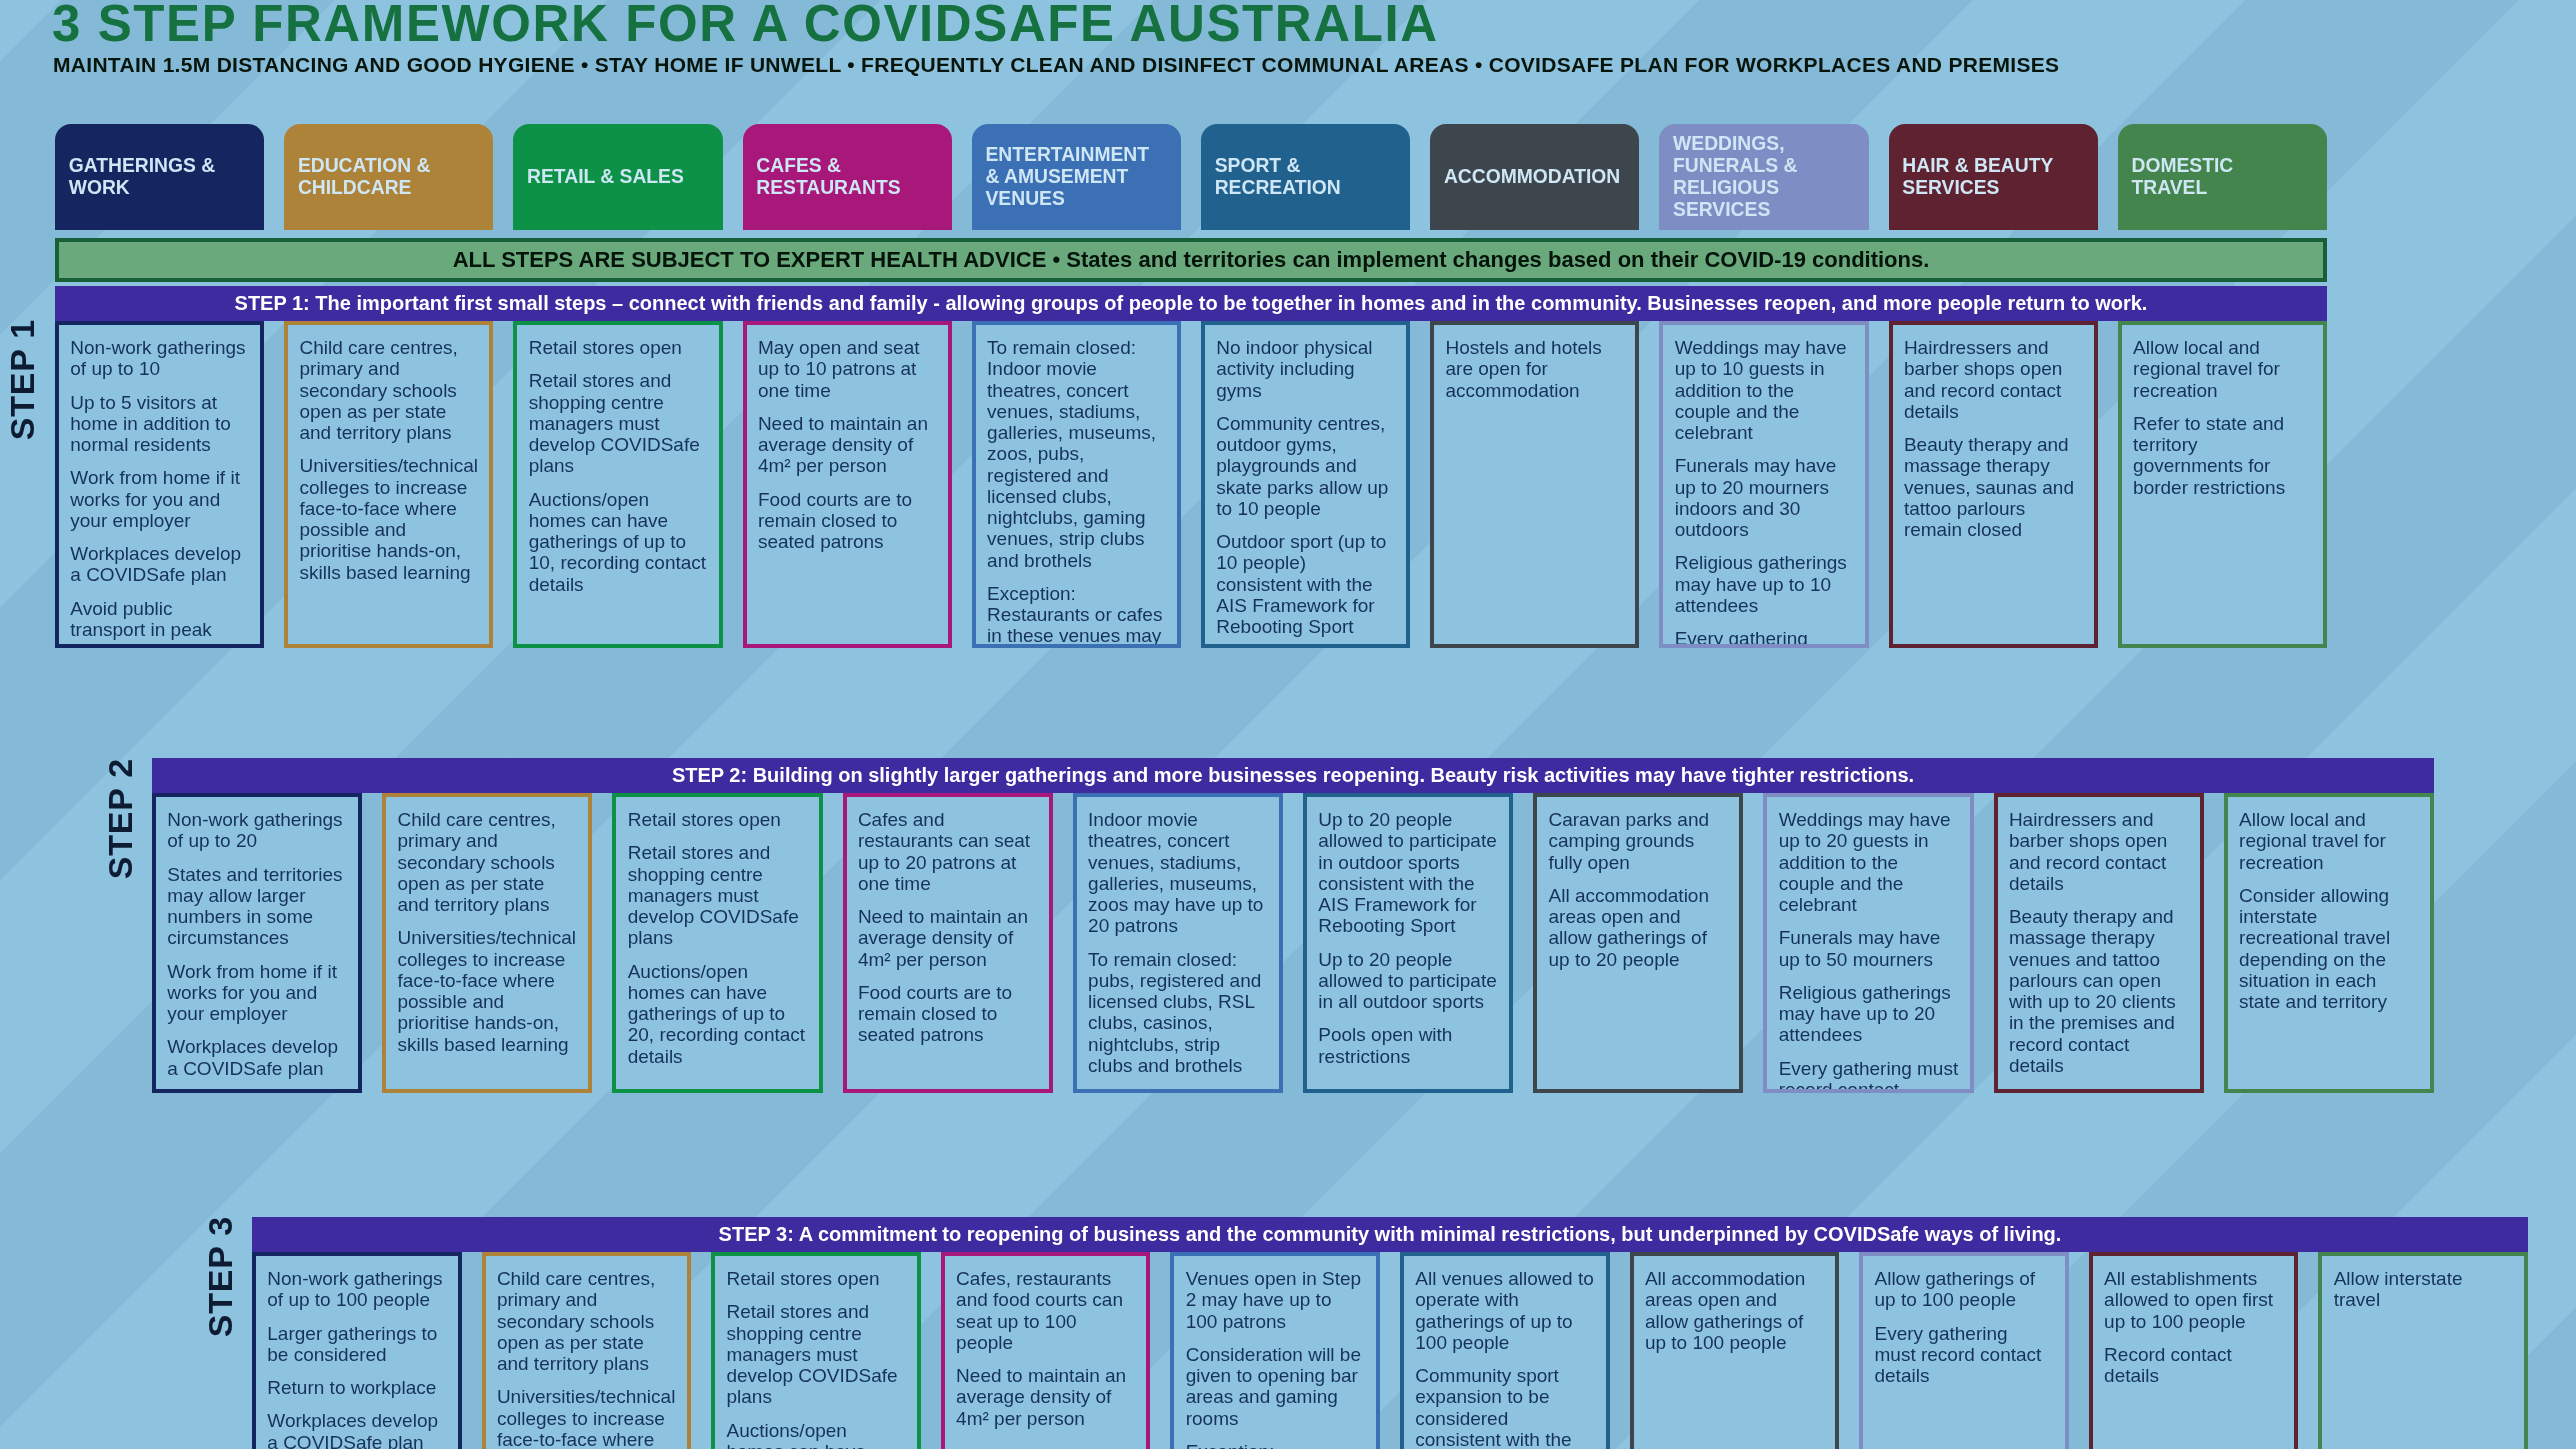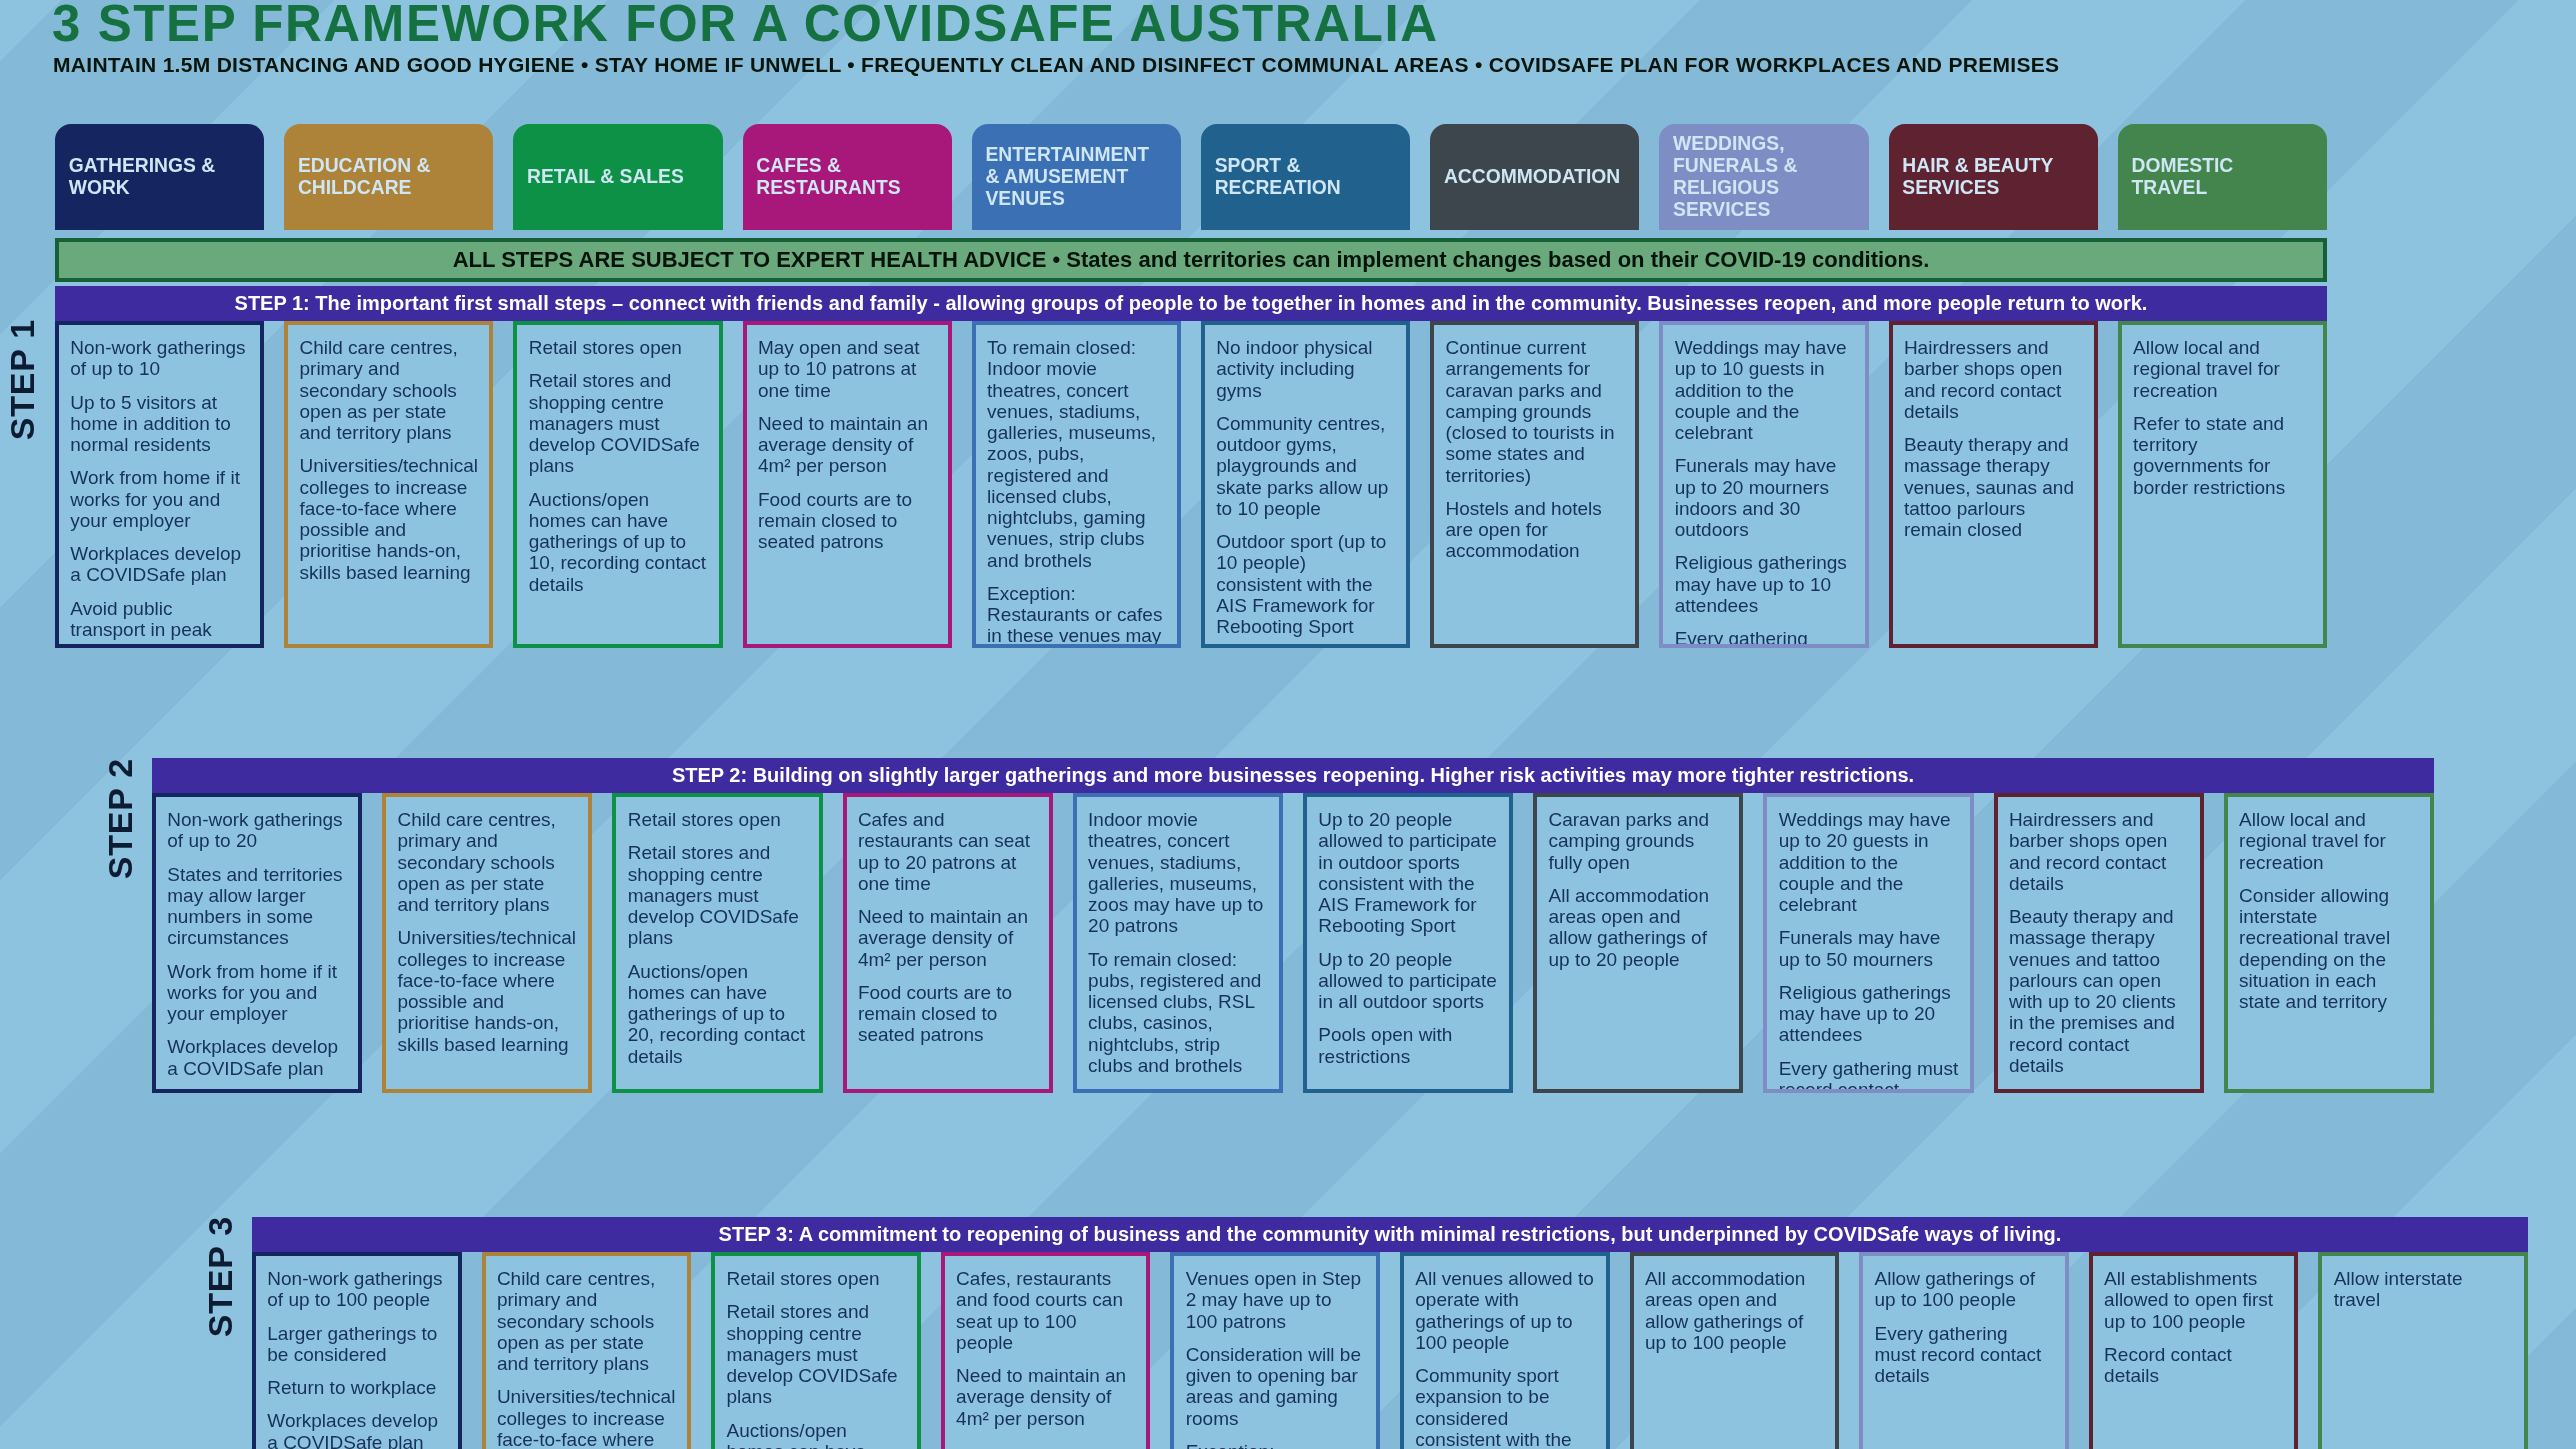--- a/index.html
+++ b/index.html
@@ -149,21 +149,20 @@
           <p>To remain closed: Indoor movie theatres, concert venues, stadiums, galleries, museums, zoos, pubs, registered and licensed clubs, nightclubs, gaming venues, strip clubs and brothels</p>
           <p>Exception: Restaurants or cafes in these venues may seat up to 10 patrons at one time</p>
         </div>
         <div class="cell" style="border-color: rgb(32, 97, 142);">
           <p>No indoor physical activity including gyms</p>
           <p>Community centres, outdoor gyms, playgrounds and skate parks allow up to 10 people</p>
           <p>Outdoor sport (up to 10 people) consistent with the AIS Framework for Rebooting Sport</p>
           <p>Pools open with restrictions</p>
         </div>
         <div class="cell" style="border-color: rgb(62, 70, 77);">
-          <p>Continue current arrangements for caravan parks and camping grounds (closed to tourists in some states and territories)</p>
           <p>Hostels and hotels are open for accommodation</p>
         </div>
         <div class="cell" style="border-color: rgb(126, 142, 196);">
           <p>Weddings may have up to 10 guests in addition to the couple and the celebrant</p>
           <p>Funerals may have up to 20 mourners indoors and 30 outdoors</p>
           <p>Religious gatherings may have up to 10 attendees</p>
           <p>Every gathering must record contact details</p>
         </div>
         <div class="cell" style="border-color: rgb(94, 34, 49);">
           <p>Hairdressers and barber shops open and record contact details</p>
@@ -171,21 +170,21 @@
         </div>
         <div class="cell" style="border-color: rgb(67, 133, 76);">
           <p>Allow local and regional travel for recreation</p>
           <p>Refer to state and territory governments for border restrictions</p>
         </div>
       </div>
   </div>
 
   <div class="step" id="step2">
     <div class="step-banner">
-      <span>STEP 2: Building on slightly larger gatherings and more businesses reopening. Higher risk activities may more tighter restrictions.</span>
+      <span>STEP 2: Building on slightly larger gatherings and more businesses reopening. Beauty risk activities may have tighter restrictions.</span>
     </div>
     <div class="cells">
         <div class="cell" style="border-color: rgb(21, 37, 96);">
           <p>Non-work gatherings of up to 20</p>
           <p>States and territories may allow larger numbers in some circumstances</p>
           <p>Work from home if it works for you and your employer</p>
           <p>Workplaces develop a COVIDSafe plan</p>
           <p>Avoid public transport in peak hour</p>
         </div>
         <div class="cell" style="border-color: rgb(172, 131, 57);">

